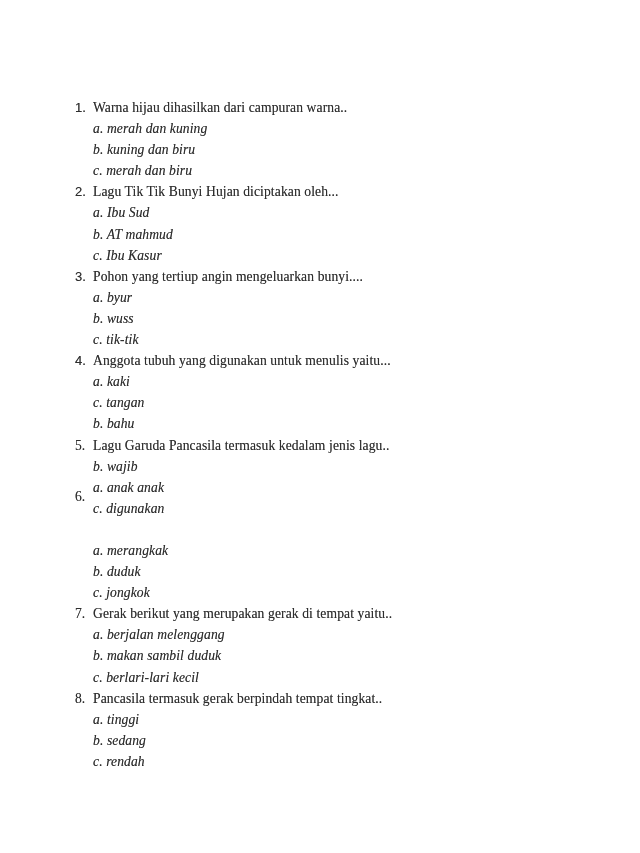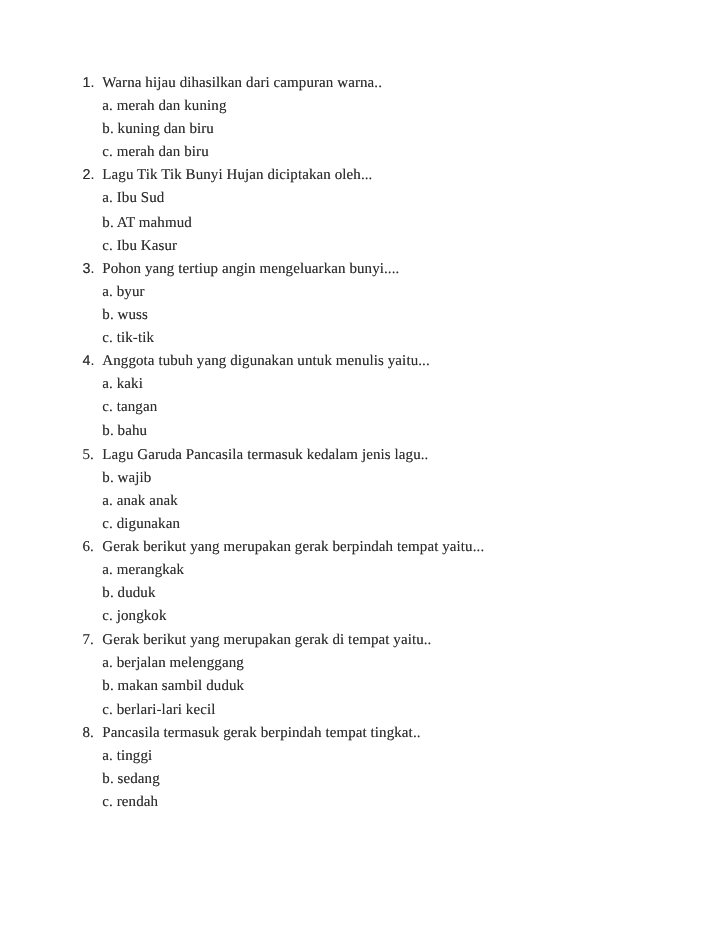--- a/index.html
+++ b/index.html
@@ -35,23 +35,25 @@
   .q-num {
     flex: 0 0 18px;
     width: 18px;
   }
   .q-num.num-sans {
     font-family: "Liberation Sans", sans-serif;
     font-size: 13px;
   }
   .opt {
     padding-left: 18px;
+    font-style: italic;
   }
   .q-text, .opt-text {
     letter-spacing: 0.1px;
+    margin-top: 33px;
   }
 </style>
 </head>
 <body>
 
 <div class="page">
   <div class="quiz">
 
     <div class="line">
       <span class="q-num num-sans">1.</span>
@@ -118,21 +120,20 @@
     </div>
     <div class="line opt">
       <span class="opt-text">a. anak anak</span>
     </div>
     <div class="line opt">
       <span class="opt-text">c. digunakan</span>
     </div>
 
     <div class="line">
       <span class="q-num">6.</span>
-      <span class="q-text">Gerak berikut yang merupakan gerak berpindah tempat yaitu...</span>
     </div>
     <div class="line opt">
       <span class="opt-text">a. merangkak</span>
     </div>
     <div class="line opt">
       <span class="opt-text">b. duduk</span>
     </div>
     <div class="line opt">
       <span class="opt-text">c. jongkok</span>
     </div>

